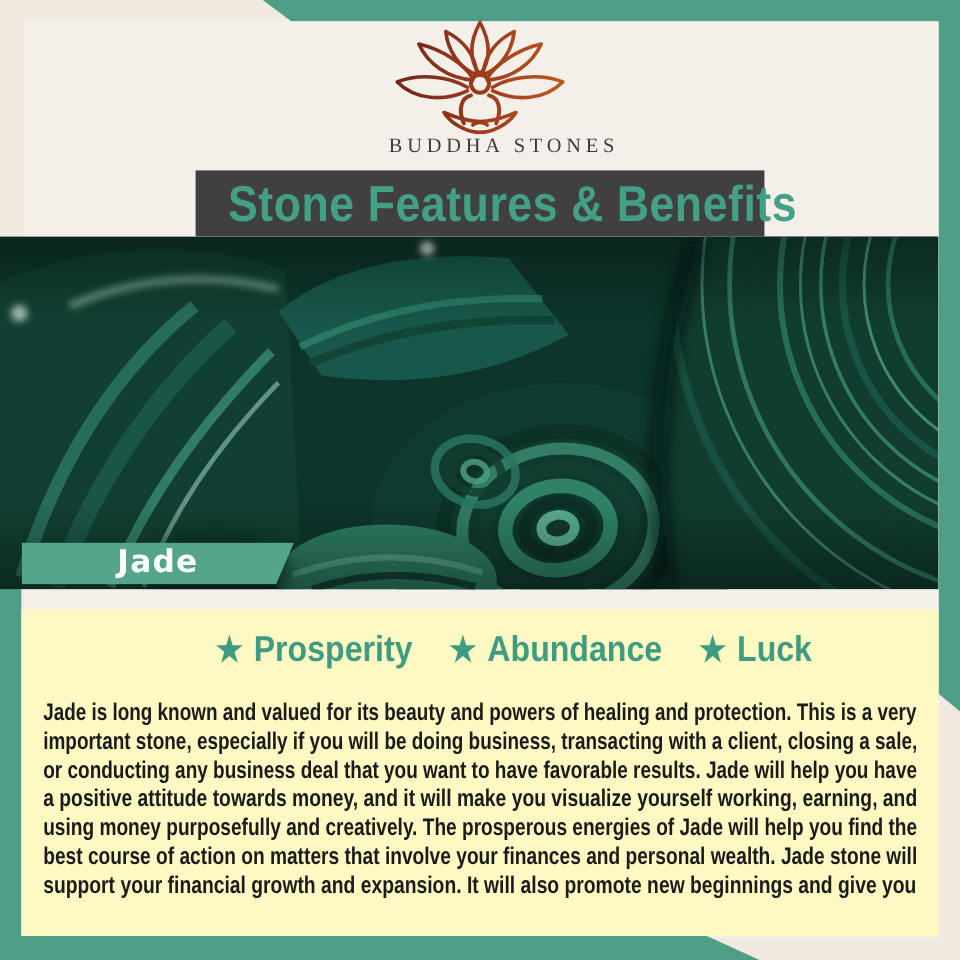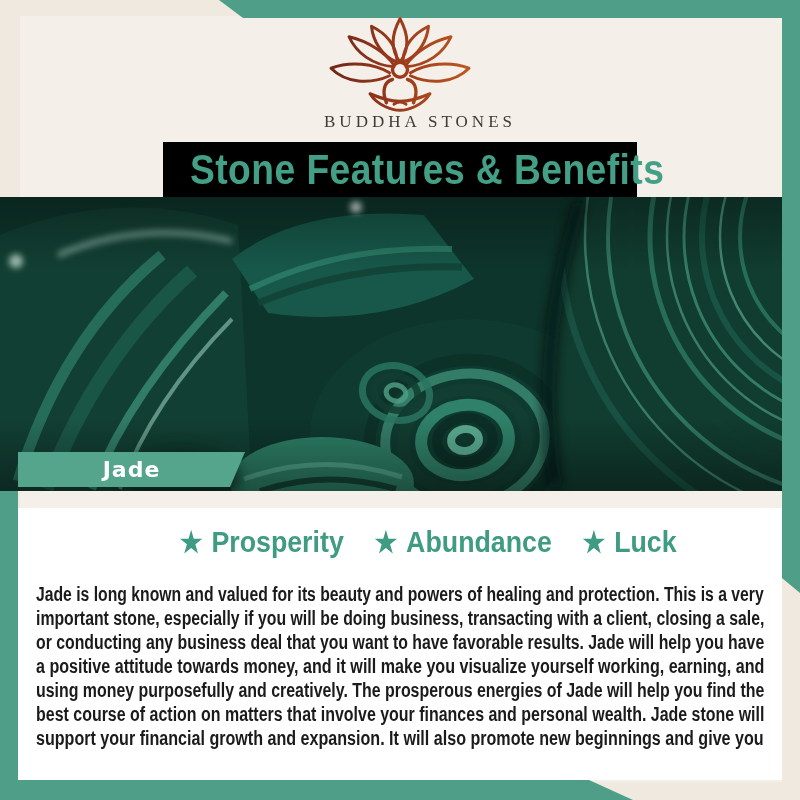--- a/index.html
+++ b/index.html
@@ -18,37 +18,37 @@
             clip-path:polygon(0 0,18px 21px,0 21px);}
   .band-bottom{position:absolute;top:780px;left:0;width:633px;height:20px;background:#4f9e88;
             clip-path:polygon(0 0,589px 0,633px 20px,0 20px);}
 
   
   .logo{position:absolute;left:325px;top:14px;width:150px;height:98px;}
   .brand{position:absolute;left:0;top:112px;width:800px;text-align:center;
          font-family:"Liberation Serif",serif;font-size:17px;letter-spacing:4px;color:#3e3a36;padding-left:20px;}
 
   
-  .title-banner{position:absolute;left:163px;top:142px;width:474px;height:55px;background:#000000;}
+  .title-banner{position:absolute;left:163px;top:142px;width:474px;height:55px;background:#404040;}
   .title{display:block;width:100%;line-height:55px;text-align:center;white-space:nowrap;
          font-weight:bold;font-size:42px;color:#43a086;letter-spacing:0.5px;}
 
   
   .photo{position:absolute;left:0;top:197px;width:782px;height:294px;}
   .photo svg{display:block;}
 
   
   .jade-banner{position:absolute;left:18px;top:452px;width:227px;height:35px;background:#55a48c;
                clip-path:polygon(0 0,227px 0,212px 35px,0 35px);}
   .jade-label{display:block;width:100%;line-height:35px;text-align:center;white-space:nowrap;
-              font-family:"DejaVu Sans",sans-serif;font-weight:bold;font-size:22px;
+              font-family:"DejaVu Sans",sans-serif;font-weight:bold;font-size:26px;
               color:#ffffff;letter-spacing:1px;}
 
   
-  .content-panel{position:absolute;left:18px;top:508px;width:764px;height:272px;background:#ffffff;}
+  .content-panel{position:absolute;left:18px;top:508px;width:764px;height:272px;background:#fef9c3;}
   .benefits{margin:14px auto 0;width:520px;white-space:nowrap;text-align:center;
             font-weight:bold;font-size:30px;line-height:40px;color:#3f9b82;}
   .benefit{margin:0 13px;}
   .benefit .star{margin-right:10px;font-size:0.95em;}
   .desc{margin:20px 18px 0;}
   .desc-line{display:block;width:728px;white-space:nowrap;height:24px;line-height:24px;
              font-weight:bold;font-size:20px;color:#1b1b1b;}
 </style>
 </head>
 <body>

